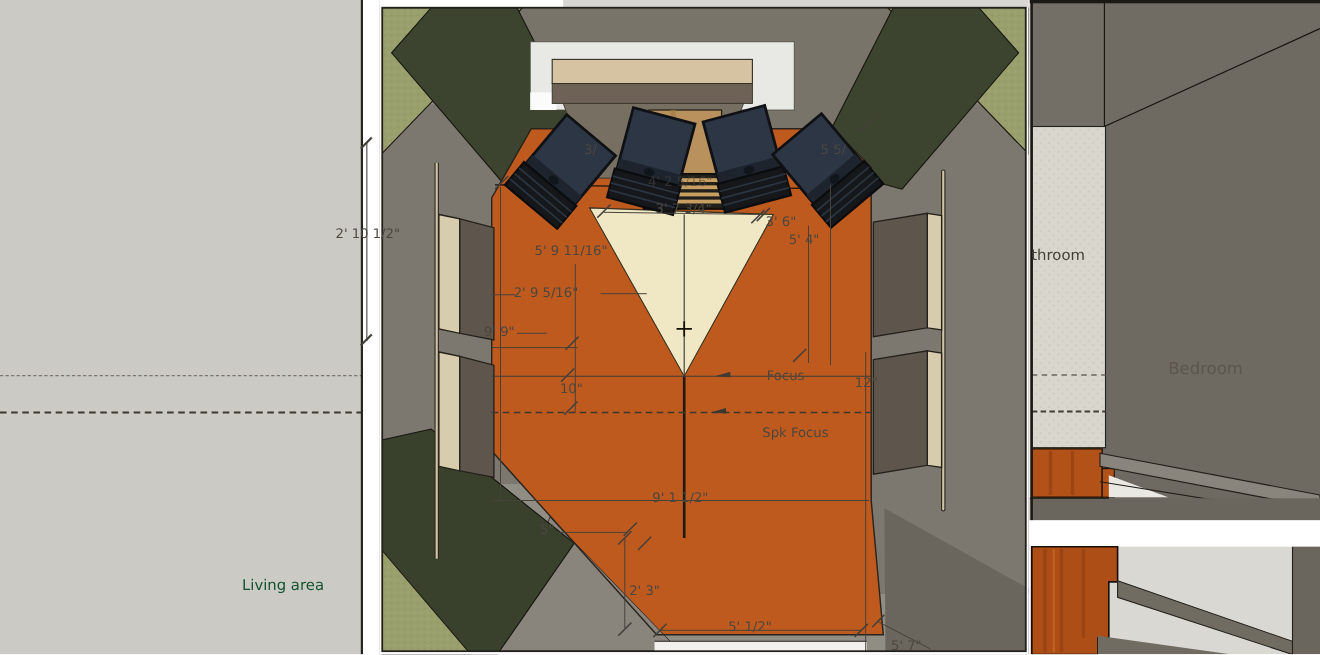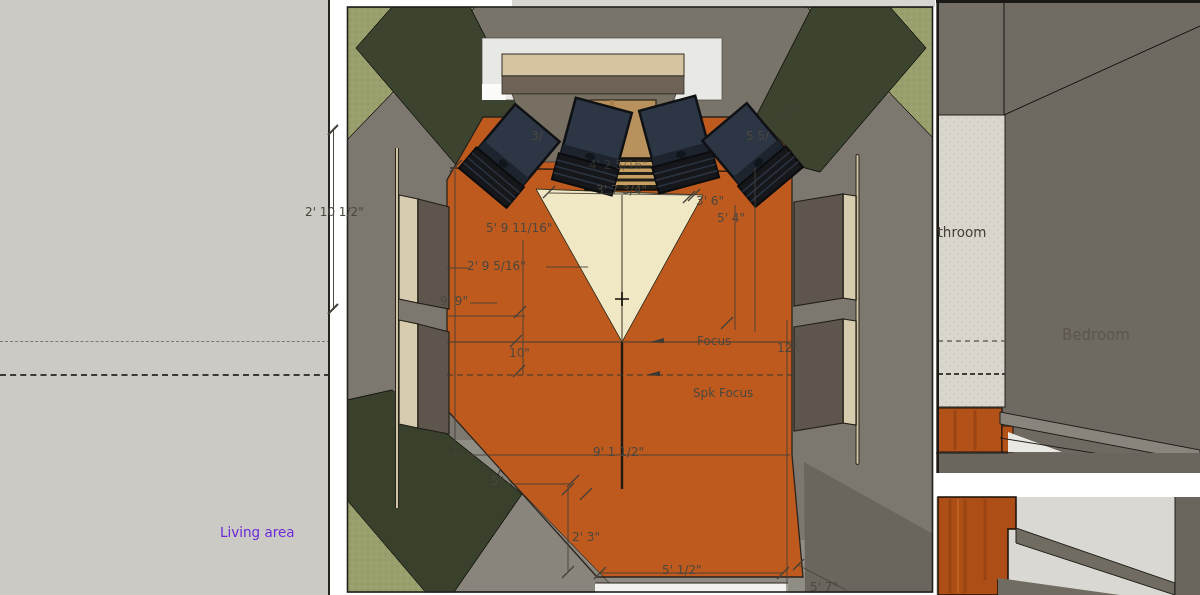--- a/index.html
+++ b/index.html
@@ -5,21 +5,21 @@
   html,body{margin:0;padding:0;background:#fff;}
   #app{position:relative;width:1200px;height:595px;background:#fff;overflow:hidden;
        font-family:"DejaVu Sans",sans-serif;}
   .panel{position:absolute;}
   #panel-left{left:0;top:0;width:330px;height:595px;background:#cbcac4;}
   #panel-left .edge{position:absolute;right:0;top:0;width:2px;height:595px;background:#26251f;}
   .dashline{position:absolute;left:0;width:100%;height:0;}
   #dash-upper{top:341px;border-top:1.5px dashed #7b776d;}
   #dash-lower{top:374px;border-top:2px dashed #3c3931;}
   .lbl{position:absolute;font-size:12px;color:#4b473f;white-space:nowrap;z-index:12;}
-  .room-lbl{font-size:13.5px;color:#6d28d9;}
+  .room-lbl{font-size:13.5px;color:#14532d;}
   .tick{position:absolute;width:14px;height:2px;background:#44403a;transform:rotate(-45deg);z-index:11;}
   #dimline-left{position:absolute;left:333px;top:130px;width:1px;height:180px;background:#4b473f;z-index:10;}
   #panel-center{left:345px;top:0;width:590px;height:595px;}
   #panel-rt{left:936px;top:0;width:264px;height:473px;}
   #panel-rb{left:936px;top:488px;width:264px;height:107px;}
   .clipbox{position:absolute;overflow:hidden;z-index:12;}
   svg{display:block;}
 </style>
 </head>
 <body>

